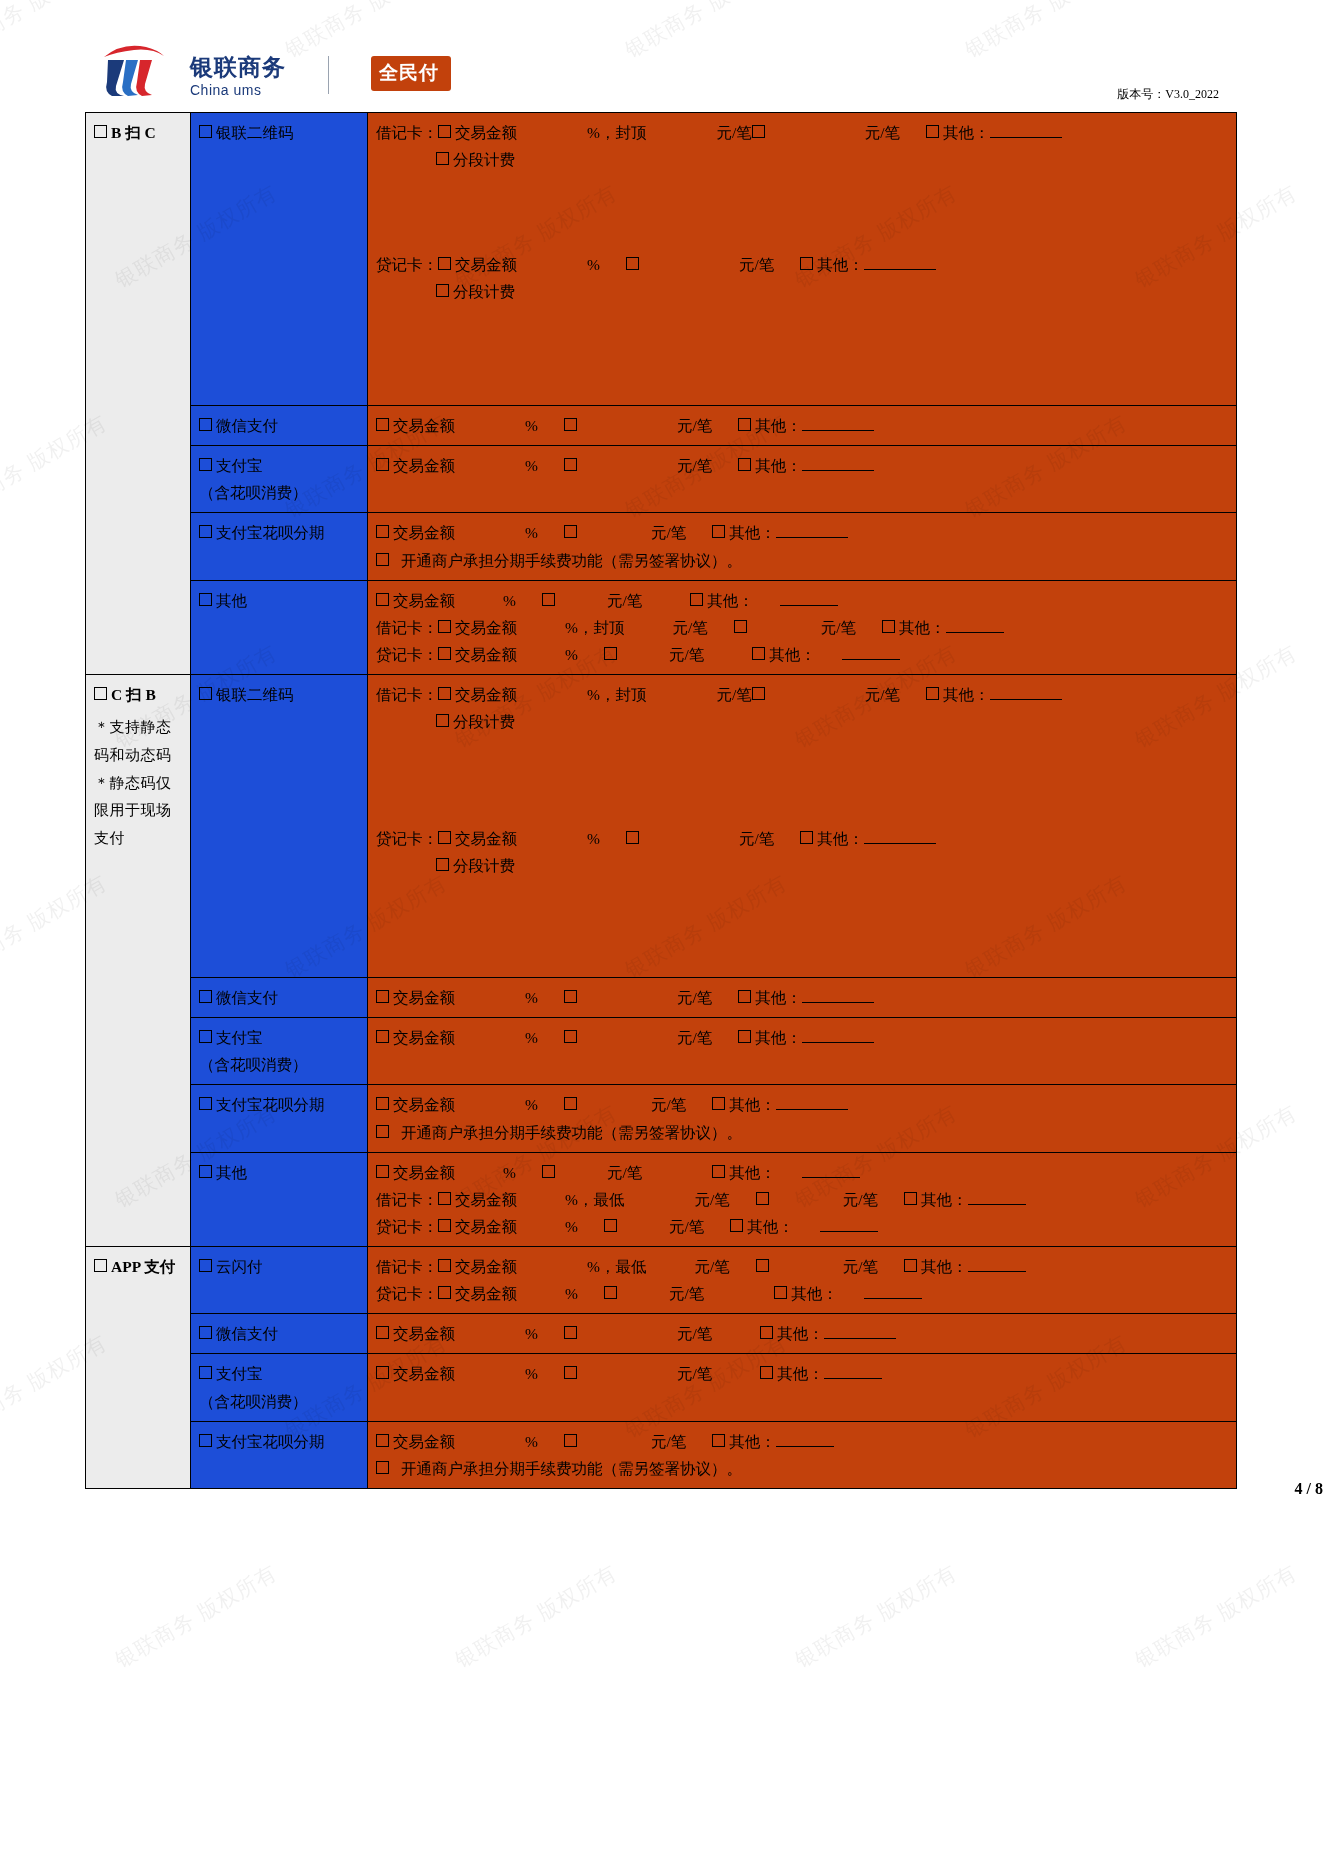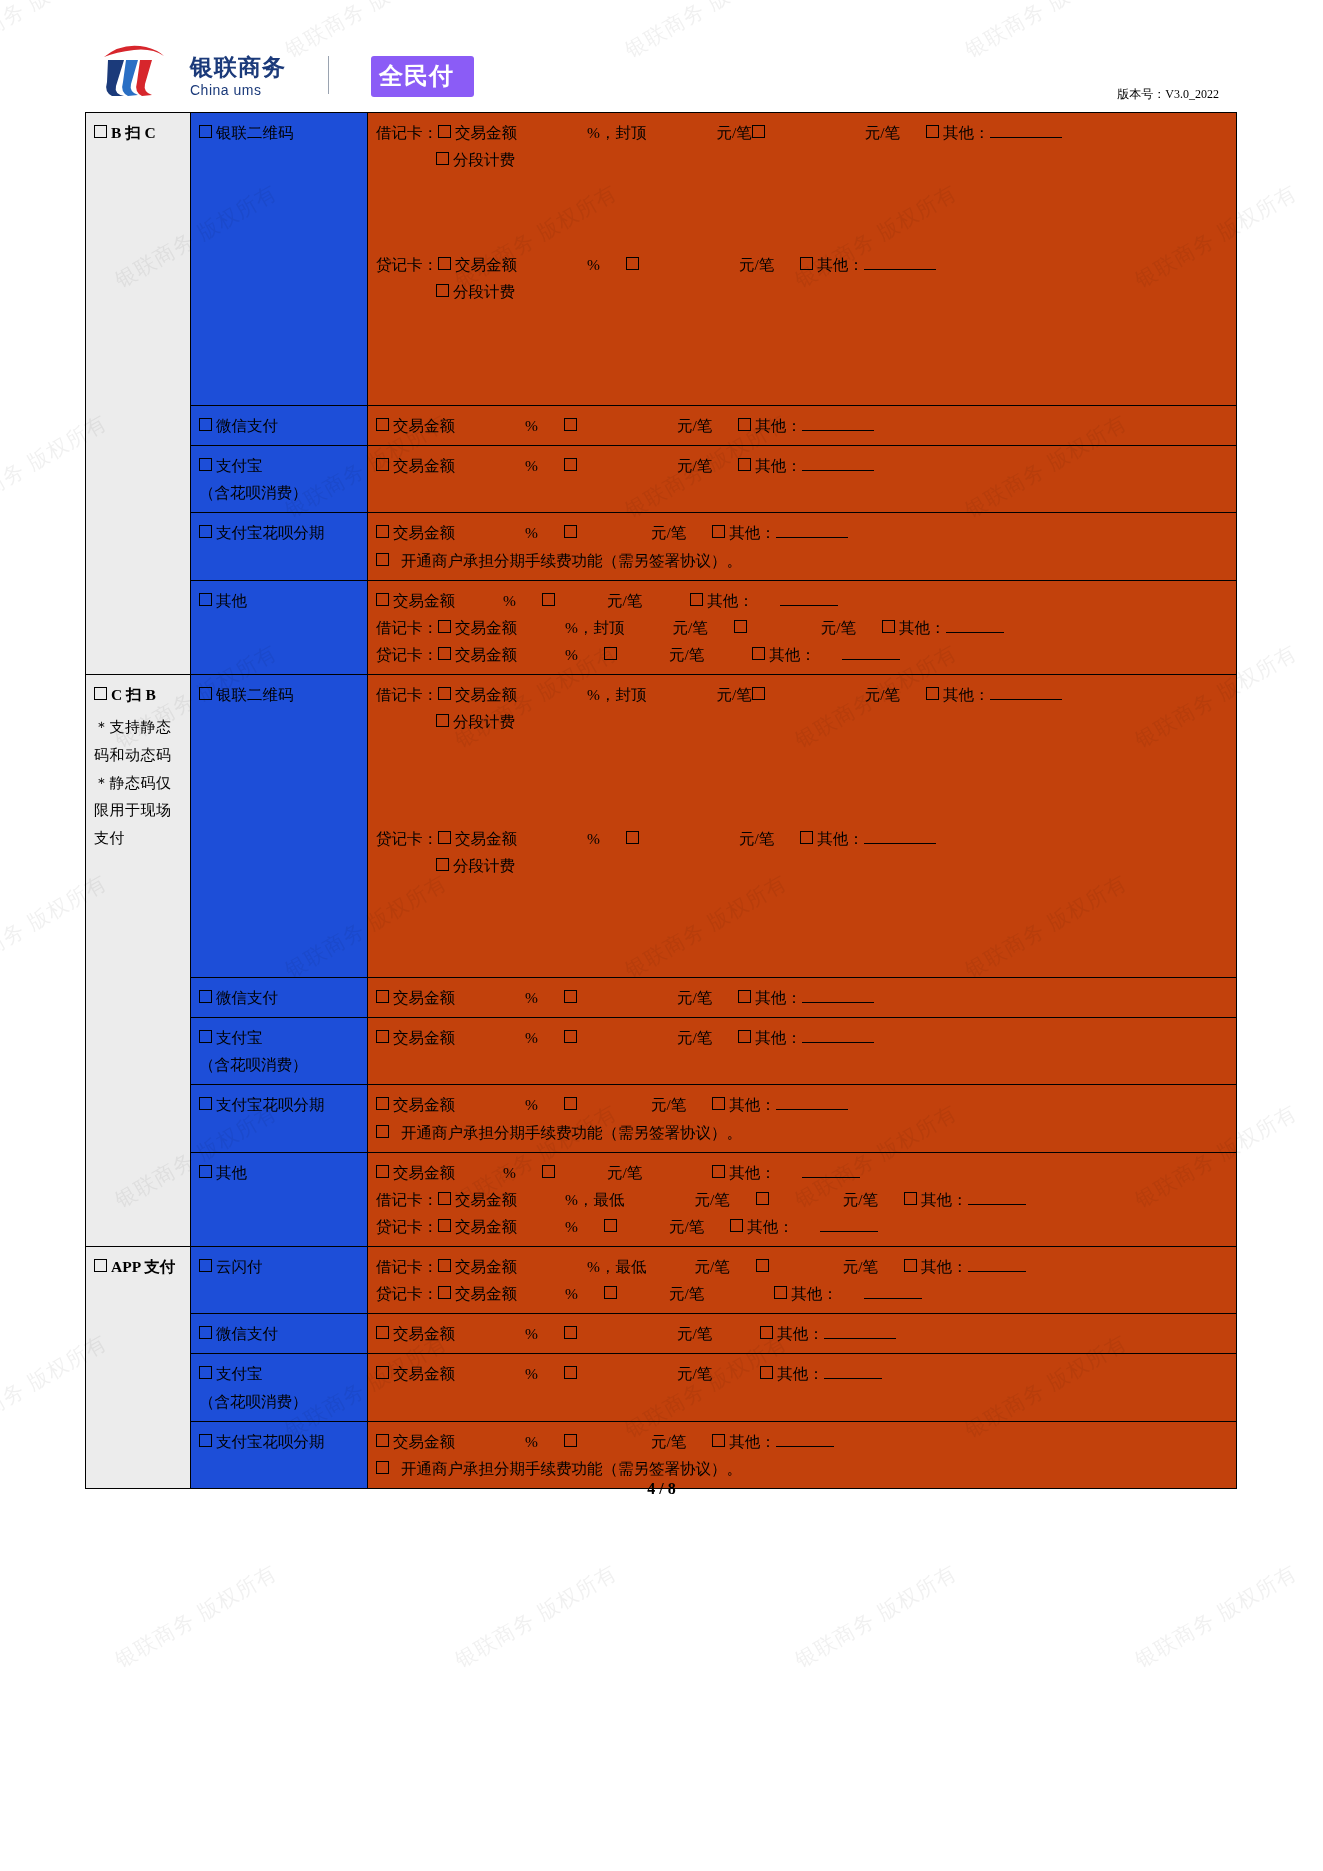--- a/index.html
+++ b/index.html
@@ -87,26 +87,26 @@
     width: 1px;
     height: 38px;
     background: #9aa3b0;
     margin: 0 14px;
   }
   .logo-qmf {
     display: flex;
     align-items: center;
   }
   .qmf-badge {
-    background: #8b5cf6;
+    background: #c2410c;
     color: #fff;
     font-family: "Liberation Sans", sans-serif;
     font-weight: bold;
-    font-size: 24px;
-    padding: 4px 20px 5px 8px;
+    font-size: 19px;
+    padding: 4px 12px 5px 8px;
     border-radius: 3px;
     letter-spacing: 1px;
     position: relative;
   }
   .qmf-swoosh {
     position: absolute;
     left: -2px;
     top: -12px;
     width: 64px;
     height: 16px;
@@ -177,21 +177,21 @@
     line-height: 1.85;
     letter-spacing: 0.5px;
   }
   .bold { font-weight: bold; }
 
   
   .footer {
     position: absolute;
     left: 0; right: 0;
     top: 1480px;
-    text-align: center;
+    text-align: right;
     font-family: "Liberation Serif", serif;
     font-size: 16px;
     font-weight: bold;
     z-index: 3;
   }
 </style>
 </head>
 <body>
 
 <div class="wm-layer" id="wmLayer">

